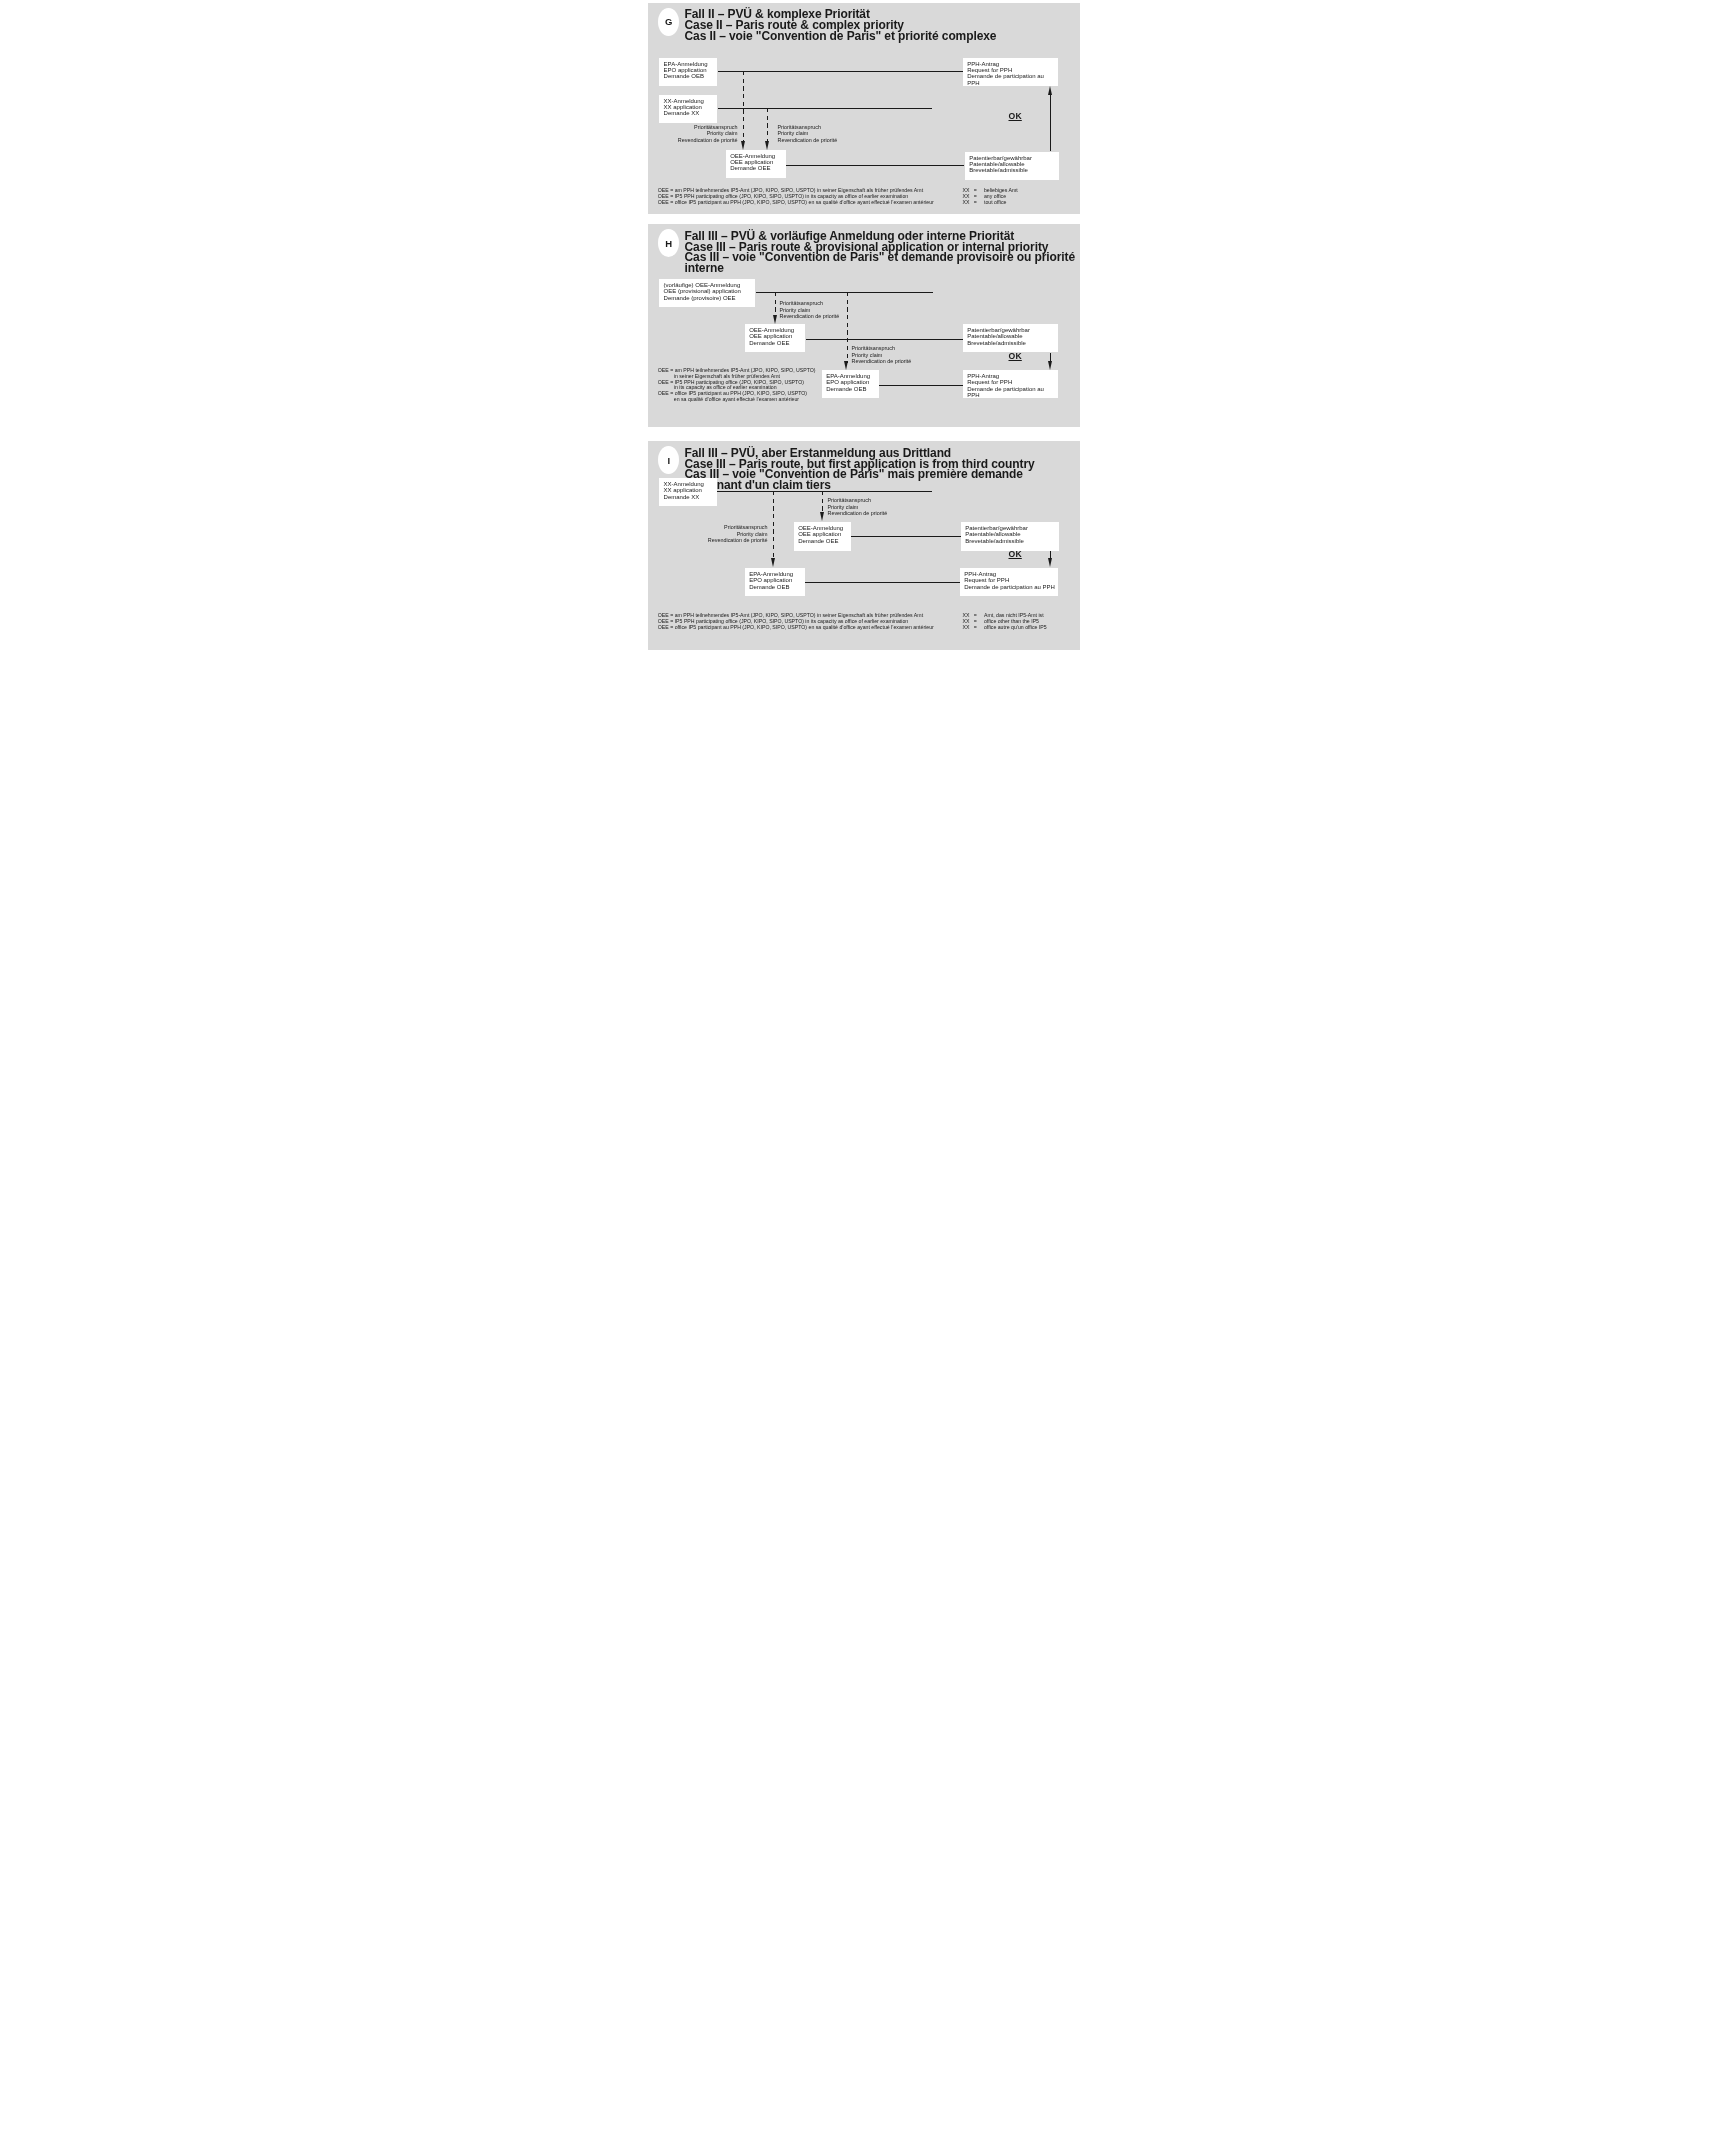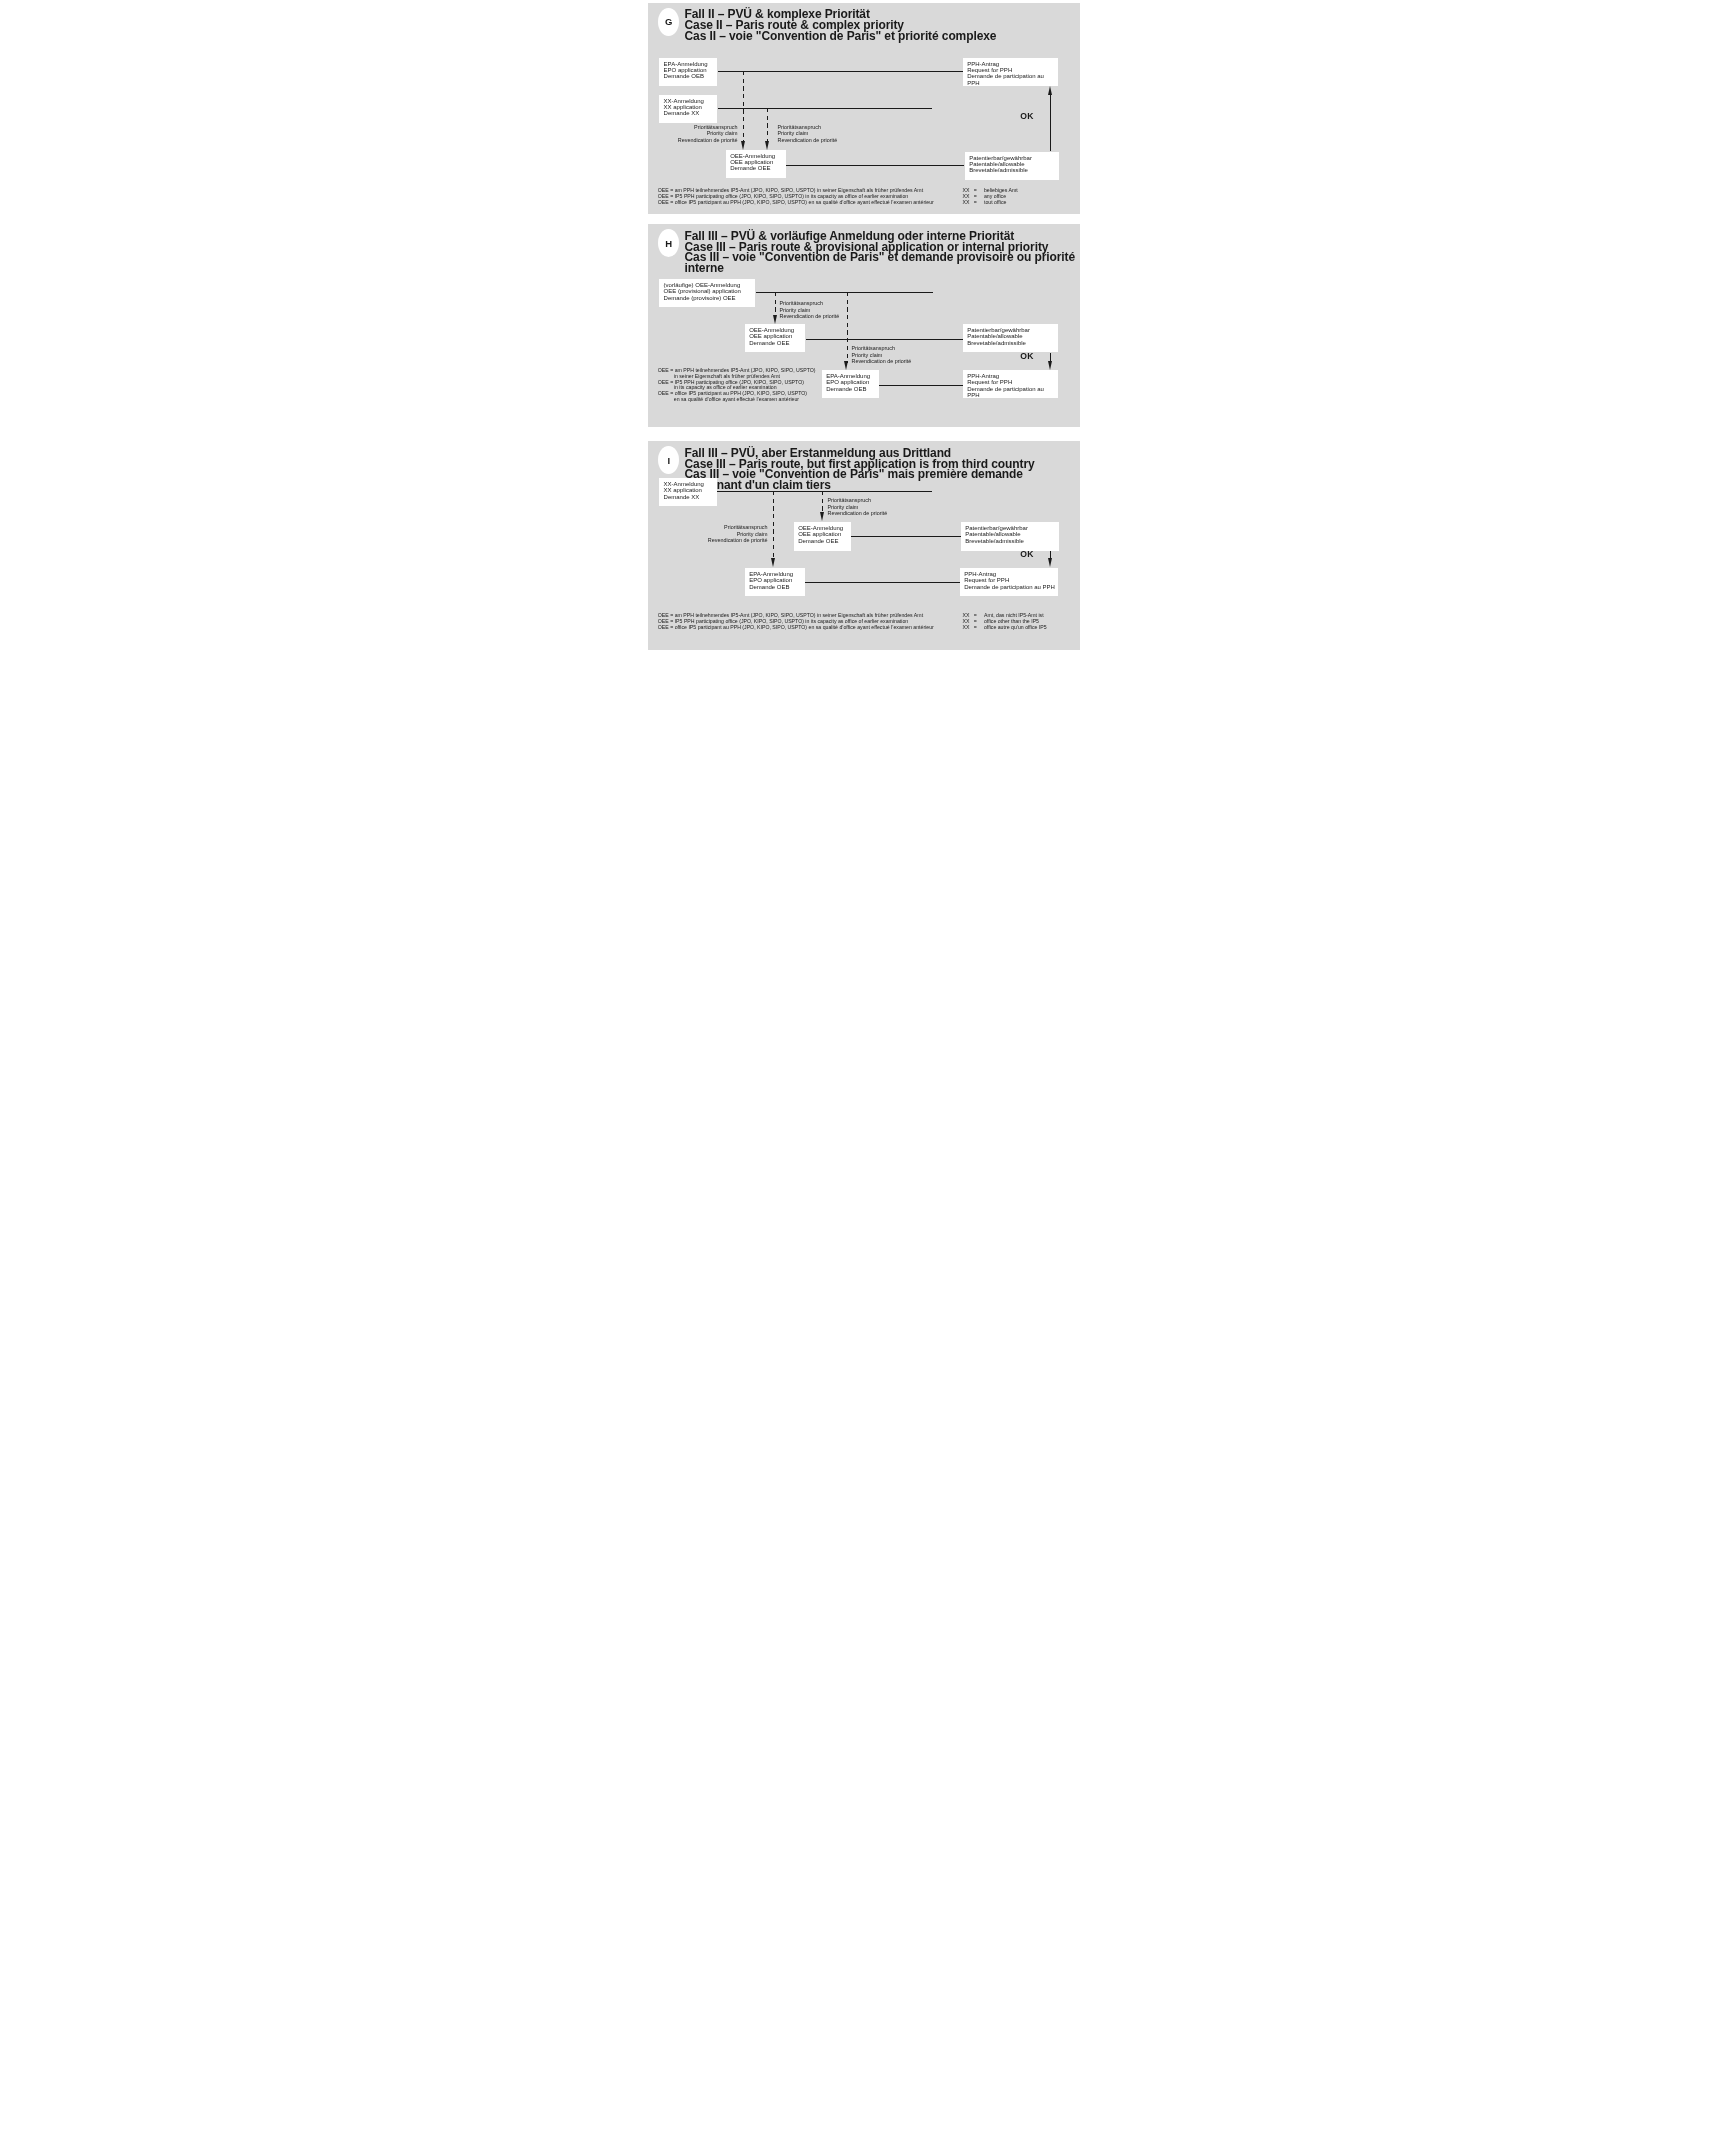--- a/index.html
+++ b/index.html
@@ -44,22 +44,22 @@
   }
   .arrowhead.down{border-top:9.5px solid #1a1a1a;}
   .arrowhead.up{border-bottom:9.5px solid #1a1a1a;}
 
   .plabel{
     position:absolute;font-size:5.4px;line-height:6.5px;white-space:pre-line;
   }
   .plabel.right-align{text-align:right;}
 
   .ok{
-    position:absolute;width:37px;text-align:center;
-    font-size:8.6px;font-weight:700;letter-spacing:0.2px;
+    position:absolute;width:37px;text-align:left;
+    font-size:8.6px;font-weight:700;letter-spacing:0.2px;text-decoration:underline;
   }
 
   .legend{position:absolute;font-size:5.2px;line-height:6.2px;}
   .legend .lline{white-space:nowrap;}
   .legend .indent{padding-left:16px;}
   .legend-h{line-height:5.8px;}
   .xx-row{display:flex;white-space:nowrap;}
   .xx-row .sym{width:11.2px;}
   .xx-row .eq{width:10.3px;text-align:left;}
 </style>

